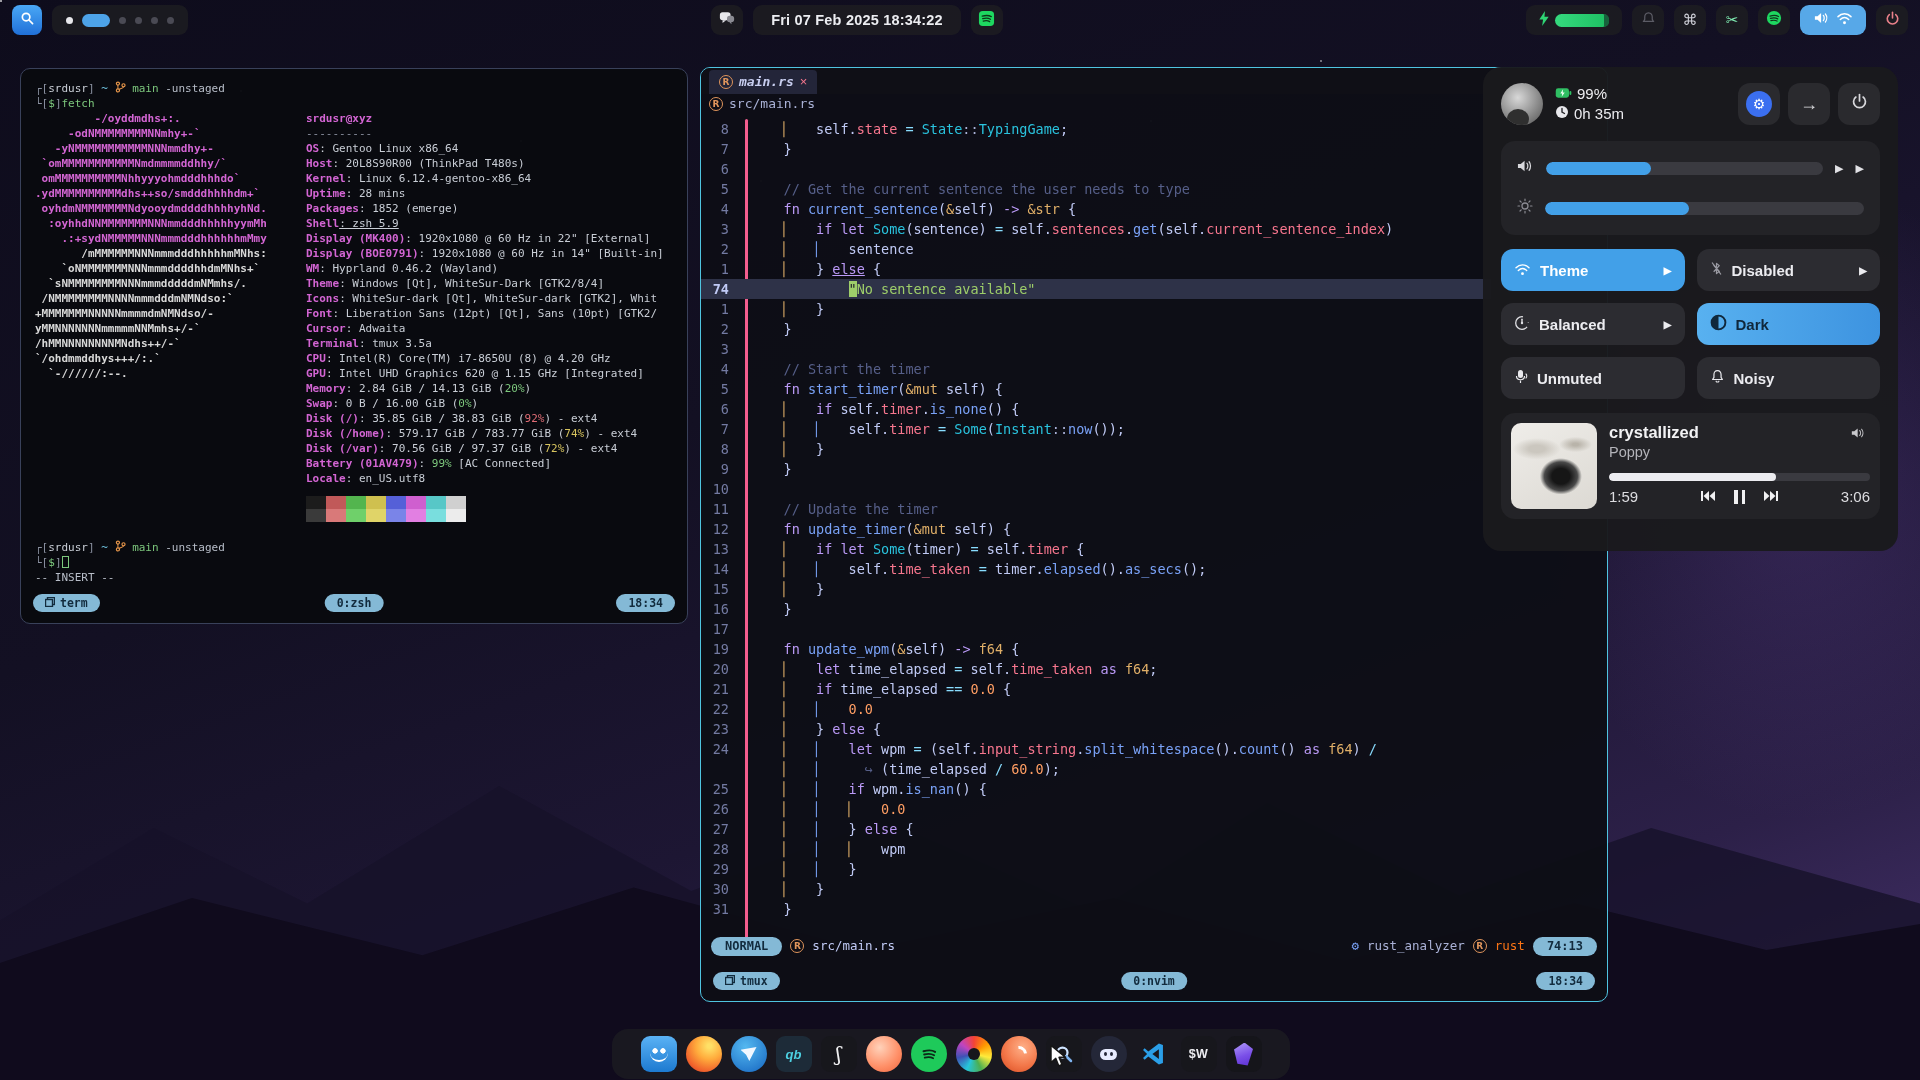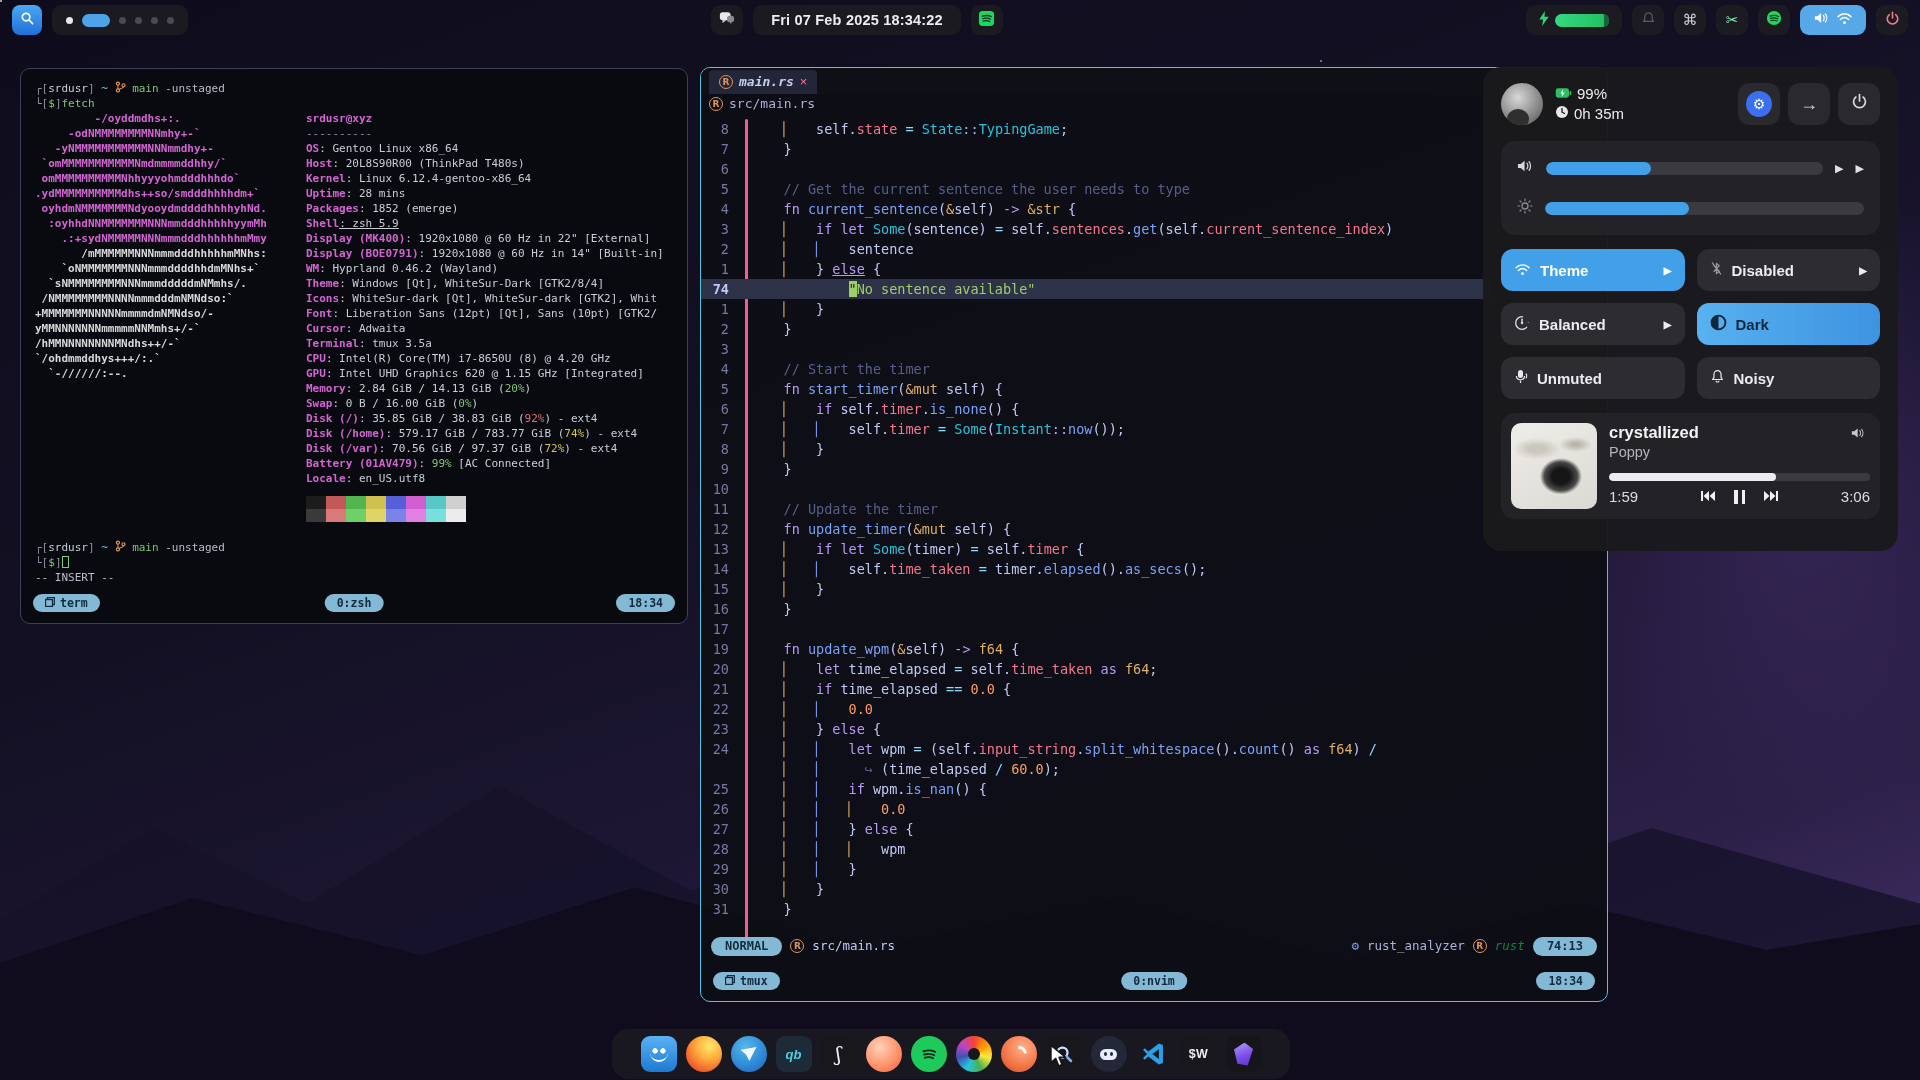--- a/index.html
+++ b/index.html
@@ -531,21 +531,21 @@
       </div>
     </div>
   <div id="statusline">
     <span class="mode-pill">NORMAL</span>
     <span class="rust-ic">R</span>
     <span style="color:#c0caf5;">src/main.rs</span>
     <span class="sl-right">
       <span style="color:#7aa2f7;">⚙</span>
       <span>rust_analyzer</span>
       <span class="rust-ic">R</span>
-      <span style="color:#15803d;font-style:italic;">rust</span>
+      <span style="color:#f97316;">rust</span>
       <span class="mode-pill">74:13</span>
     </span>
   </div>
   <div class="tmuxbar">
     <div class="tmux-pill">
       <span><svg width="10" height="10" viewBox="0 0 10 10">
             <rect x="2.5" y="0.5" width="7" height="7" fill="none" stroke="#122b3d" stroke-width="1.4"></rect>
             <rect x="0.5" y="2.5" width="7" height="7" fill="#84b9d6" stroke="#122b3d" stroke-width="1.4"></rect>
           </svg></span>
       <span>tmux</span>

